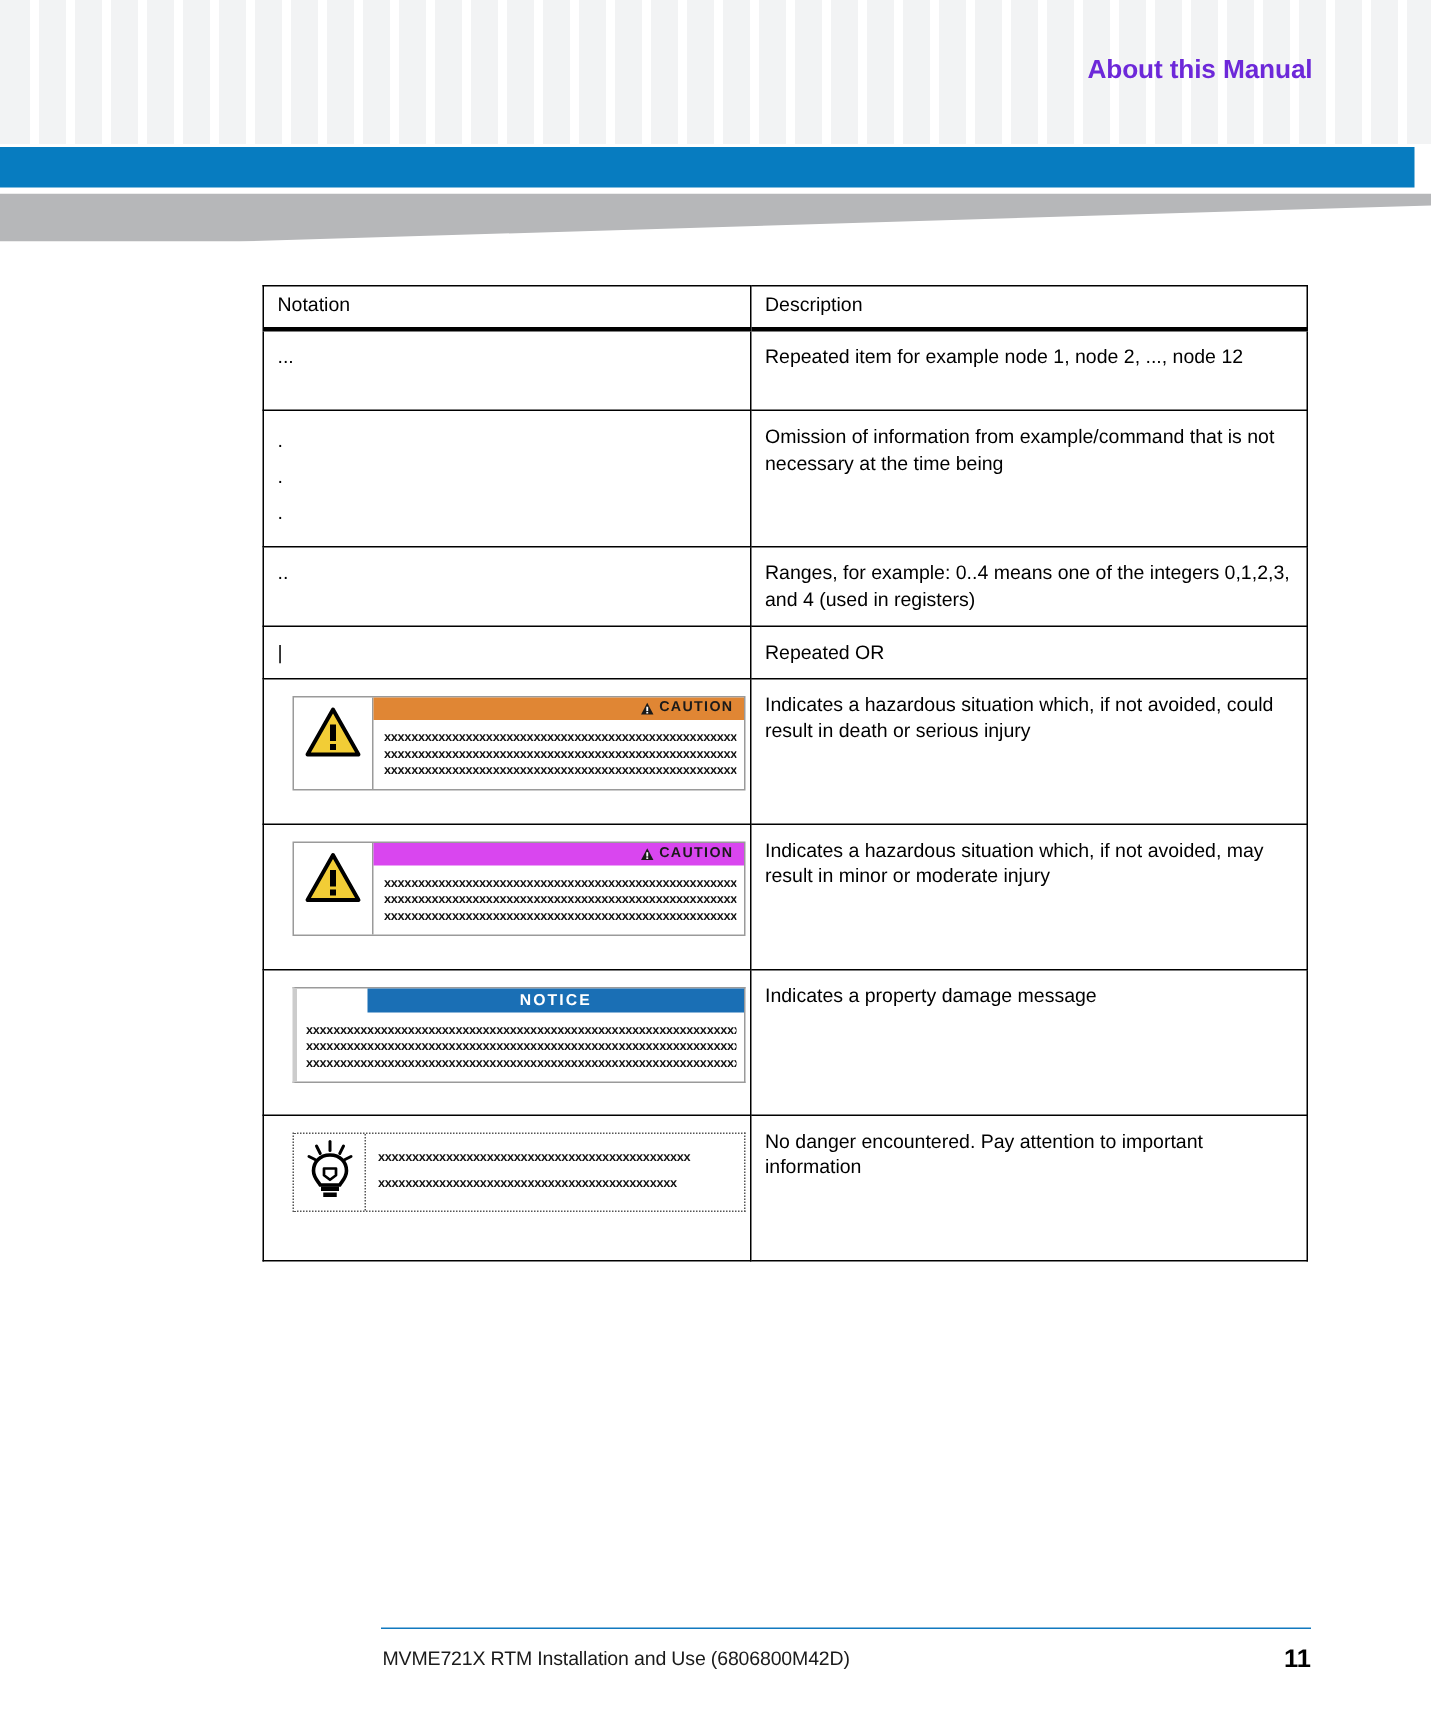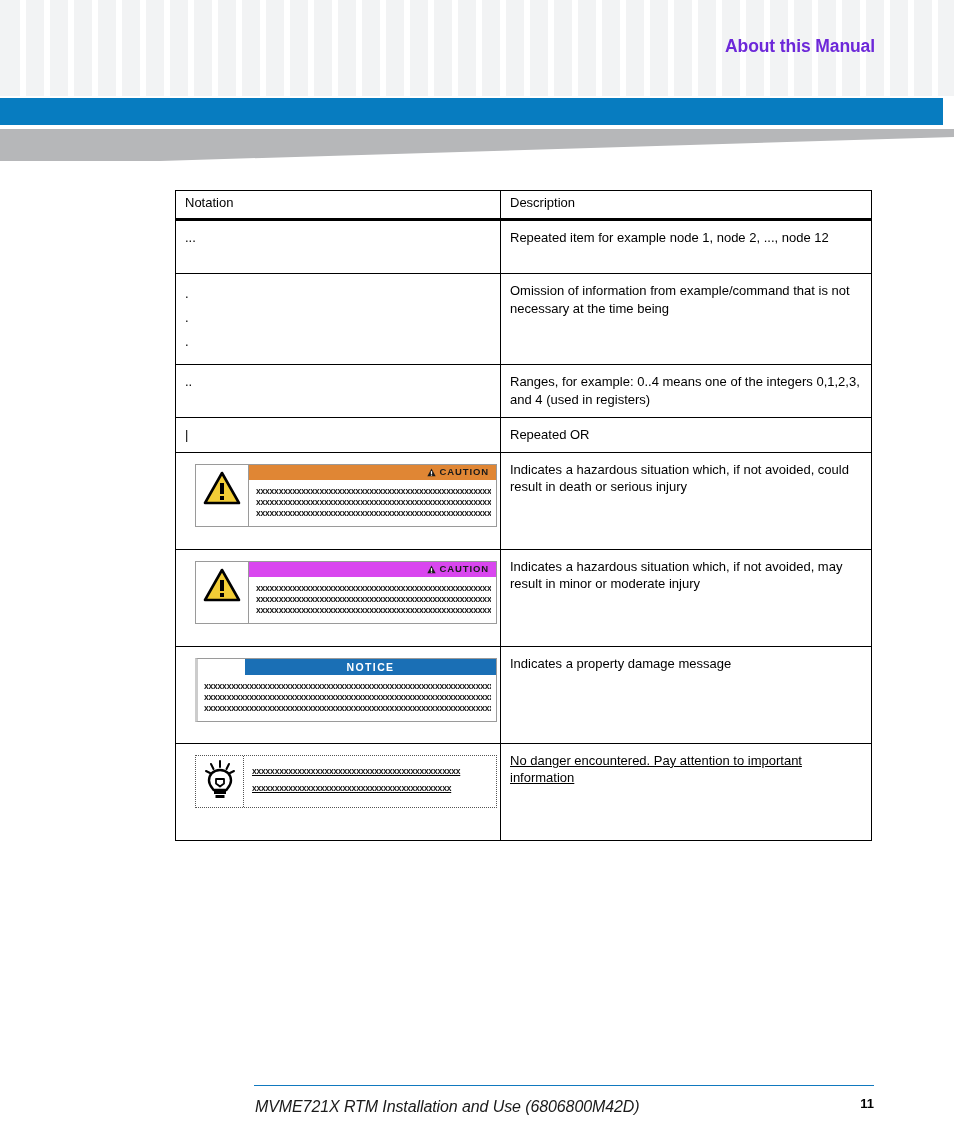--- a/index.html
+++ b/index.html
@@ -108,21 +108,21 @@
   .dots-vertical div { height: 24px; }
 
   
   tr.r-ellipsis td { height: 36px; }
   tr.r-vdots td { height: 74px; }
   tr.r-range td { height: 36px; }
   tr.r-or td { height: 16px; }
   tr.r-warning td { height: 80px; }
   tr.r-caution td { height: 80px; }
   tr.r-notice td { height: 80px; }
-  tr.r-tip td { height: 80px; text-decoration: underline; }
+  tr.r-tip td { height: 80px; }
 
   
   .admon {
     width: 302px;
     border: 1px solid #9a9a9a;
     background: #ffffff;
     display: flex;
     margin: 3px 0 4px 10px;
     box-sizing: border-box;
   }
@@ -201,32 +201,31 @@
     left: 254px;
     top: 1085px;
     width: 620px;
     height: 1px;
     background: #1179bf;
   }
   .footer-text {
     position: absolute;
     left: 255px;
     top: 1098px;
-    font-size: 16px;
+    font-size: 13px;
     color: #1a1a1a;
     letter-spacing: -0.1px;
-    font-style: italic;
   }
   .footer-page {
     position: absolute;
     left: 855px;
     top: 1096px;
     width: 19px;
     text-align: right;
-    font-size: 13px;
+    font-size: 17px;
     font-weight: bold;
     color: #000000;
   }
 </style>
 </head>
 <body>
 
 <div class="page-header">
   <div class="header-pattern"></div>
 </div>

